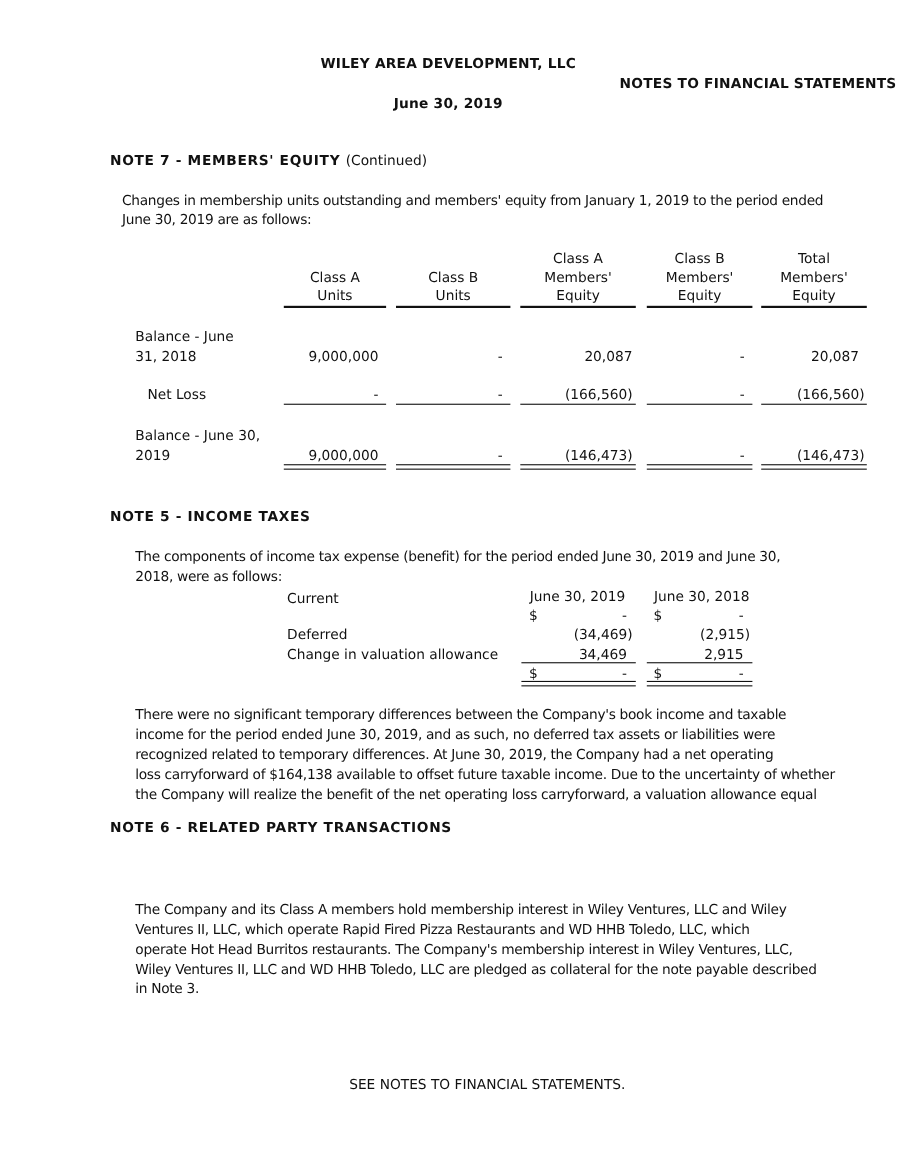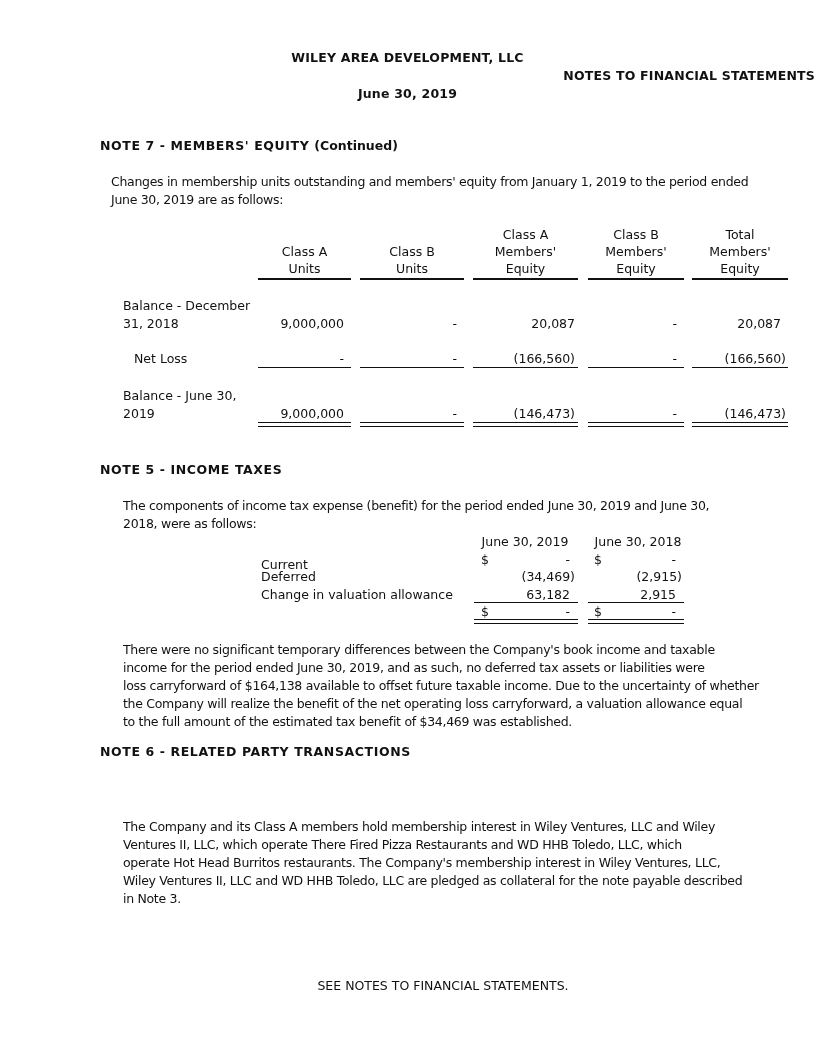--- a/index.html
+++ b/index.html
@@ -3,21 +3,21 @@
 <meta charset="utf-8">
 <style>
   html, body { margin: 0; padding: 0; background: #ffffff; }
   body {
     width: 815px; height: 1055px; position: relative; overflow: hidden;
     font-family: "DejaVu Sans", sans-serif; color: #111111; font-size: 12.5px;
   }
   .abs { position: absolute; }
   .hdr { left: 0; width: 815px; text-align: center; font-weight: bold; font-size: 12.5px; letter-spacing: 0.2px; }
   .note-title { font-weight: bold; font-size: 12.5px; letter-spacing: 0.6px; }
-  .note-title .cont { font-weight: bold; letter-spacing: 0; margin-top: 22px; }
+  .note-title .cont { font-weight: normal; letter-spacing: 0; margin-top: 22px; }
   .para { line-height: 18px; font-size: 12.5px; letter-spacing: -0.3px; }
   .col-head { text-align: center; line-height: 17px; font-size: 12.5px; }
   .hline { position: absolute; height: 0; border-top: 2px solid #111; }
   .sline { position: absolute; height: 0; border-top: 1px solid #111; }
   .dline { position: absolute; height: 3px; border-top: 1px solid #111; border-bottom: 1px solid #111; }
   .num { text-align: right; font-size: 12.5px; }
   .lbl { font-size: 12.5px; }
 </style>
 </head>
 <body>
@@ -60,21 +60,21 @@
     <div>Equity</div>
   </div>
 
   <div class="hline" style="left:258px; width:93px; top:278px;"></div>
   <div class="hline" style="left:360px; width:104px; top:278px;"></div>
   <div class="hline" style="left:473px; width:105px; top:278px;"></div>
   <div class="hline" style="left:588px; width:96px; top:278px;"></div>
   <div class="hline" style="left:692px; width:96px; top:278px;"></div>
 
   <div>
-    <div class="abs lbl" style="left:123px; top:298px;">Balance - December</div>
+    <div class="abs lbl" style="left:123px; top:298px;">Balance - June</div>
     <div class="abs lbl" style="left:123px; top:316px;">31, 2018</div>
     <div class="abs num" style="left:258px; width:86px; top:316px;">9,000,000</div>
     <div class="abs num" style="left:360px; width:97px; top:316px;">-</div>
     <div class="abs num" style="left:473px; width:102px; top:316px;">20,087</div>
     <div class="abs num" style="left:588px; width:89px; top:316px;">-</div>
     <div class="abs num" style="left:692px; width:89px; top:316px;">20,087</div>
   </div>
 
   <div>
     <div class="abs lbl" style="left:134px; top:351px;">Net Loss</div>
@@ -108,61 +108,61 @@
 
 <div class="abs note-title" style="left:100px; top:462px;">NOTE 5 - INCOME TAXES</div>
 <div class="abs para" style="left:123px; top:497px;">The components of income tax expense (benefit) for the period ended June 30, 2019 and June 30,</div>
 <div class="abs para" style="left:123px; top:515px;">2018, were as follows:</div>
 
 <div>
   <div class="abs" style="left:476px; width:98px; top:534px; text-align:center;">June 30, 2019</div>
   <div class="abs" style="left:590px; width:96px; top:534px; text-align:center;">June 30, 2018</div>
 
   <div>
-    <div class="abs lbl" style="left:261px; top:557px;text-align:center;">Current</div>
+    <div class="abs lbl" style="left:261px; top:536px;text-align:center;">Current</div>
     <div class="abs" style="left:481px; top:552px;">$</div>
     <div class="abs num" style="left:476px; width:94px; top:552px;">-</div>
     <div class="abs" style="left:594px; top:552px;">$</div>
     <div class="abs num" style="left:590px; width:86px; top:552px;">-</div>
   </div>
 
   <div>
     <div class="abs lbl" style="left:261px; top:569px;">Deferred</div>
     <div class="abs num" style="left:476px; width:99px; top:569px;">(34,469)</div>
     <div class="abs num" style="left:590px; width:92px; top:569px;">(2,915)</div>
   </div>
 
   <div>
     <div class="abs lbl" style="left:261px; top:587px;">Change in valuation allowance</div>
-    <div class="abs num" style="left:476px; width:94px; top:587px;">63,182</div>
+    <div class="abs num" style="left:476px; width:94px; top:587px;">34,469</div>
     <div class="abs num" style="left:590px; width:86px; top:587px;">2,915</div>
   </div>
   <div class="sline" style="left:474px; width:104px; top:602px;"></div>
   <div class="sline" style="left:588px; width:96px; top:602px;"></div>
 
   <div>
     <div class="abs" style="left:481px; top:604px;">$</div>
     <div class="abs num" style="left:476px; width:94px; top:604px;">-</div>
     <div class="abs" style="left:594px; top:604px;">$</div>
     <div class="abs num" style="left:590px; width:86px; top:604px;">-</div>
   </div>
   <div class="dline" style="left:474px; width:104px; top:619px;"></div>
   <div class="dline" style="left:588px; width:96px; top:619px;"></div>
 </div>
 
 <div class="abs para" style="left:123px; top:641px;">
   <div>There were no significant temporary differences between the Company's book income and taxable</div>
   <div>income for the period ended June 30, 2019, and as such, no deferred tax assets or liabilities were</div>
+  <div>recognized related to temporary differences.  At June 30, 2019, the Company had a net operating</div>
   <div>loss carryforward of $164,138 available to offset future taxable income.  Due to the uncertainty of whether</div>
   <div>the Company will realize the benefit of the net operating loss carryforward, a valuation allowance equal</div>
-  <div>to the full amount of the estimated tax benefit of $34,469 was established.</div>
 </div>
 
 <div class="abs note-title" style="left:100px; top:744px;">NOTE 6 - RELATED PARTY TRANSACTIONS</div>
 <div class="abs para" style="left:123px; top:818px;">
   <div>The Company and its Class A members hold membership interest in Wiley Ventures, LLC and Wiley</div>
-  <div>Ventures II, LLC, which operate There Fired Pizza Restaurants and WD HHB Toledo, LLC, which</div>
+  <div>Ventures II, LLC, which operate Rapid Fired Pizza Restaurants and WD HHB Toledo, LLC, which</div>
   <div>operate Hot Head Burritos restaurants.  The Company's membership interest in Wiley Ventures, LLC,</div>
   <div>Wiley Ventures II, LLC and WD HHB Toledo, LLC are pledged as collateral for the note payable described</div>
   <div>in Note 3.</div>
 </div>
 
 <div class="abs" style="left:0; width:886px; top:978px; text-align:center; font-size:12.5px;">SEE NOTES TO FINANCIAL STATEMENTS.</div>
 
 </body></html>

